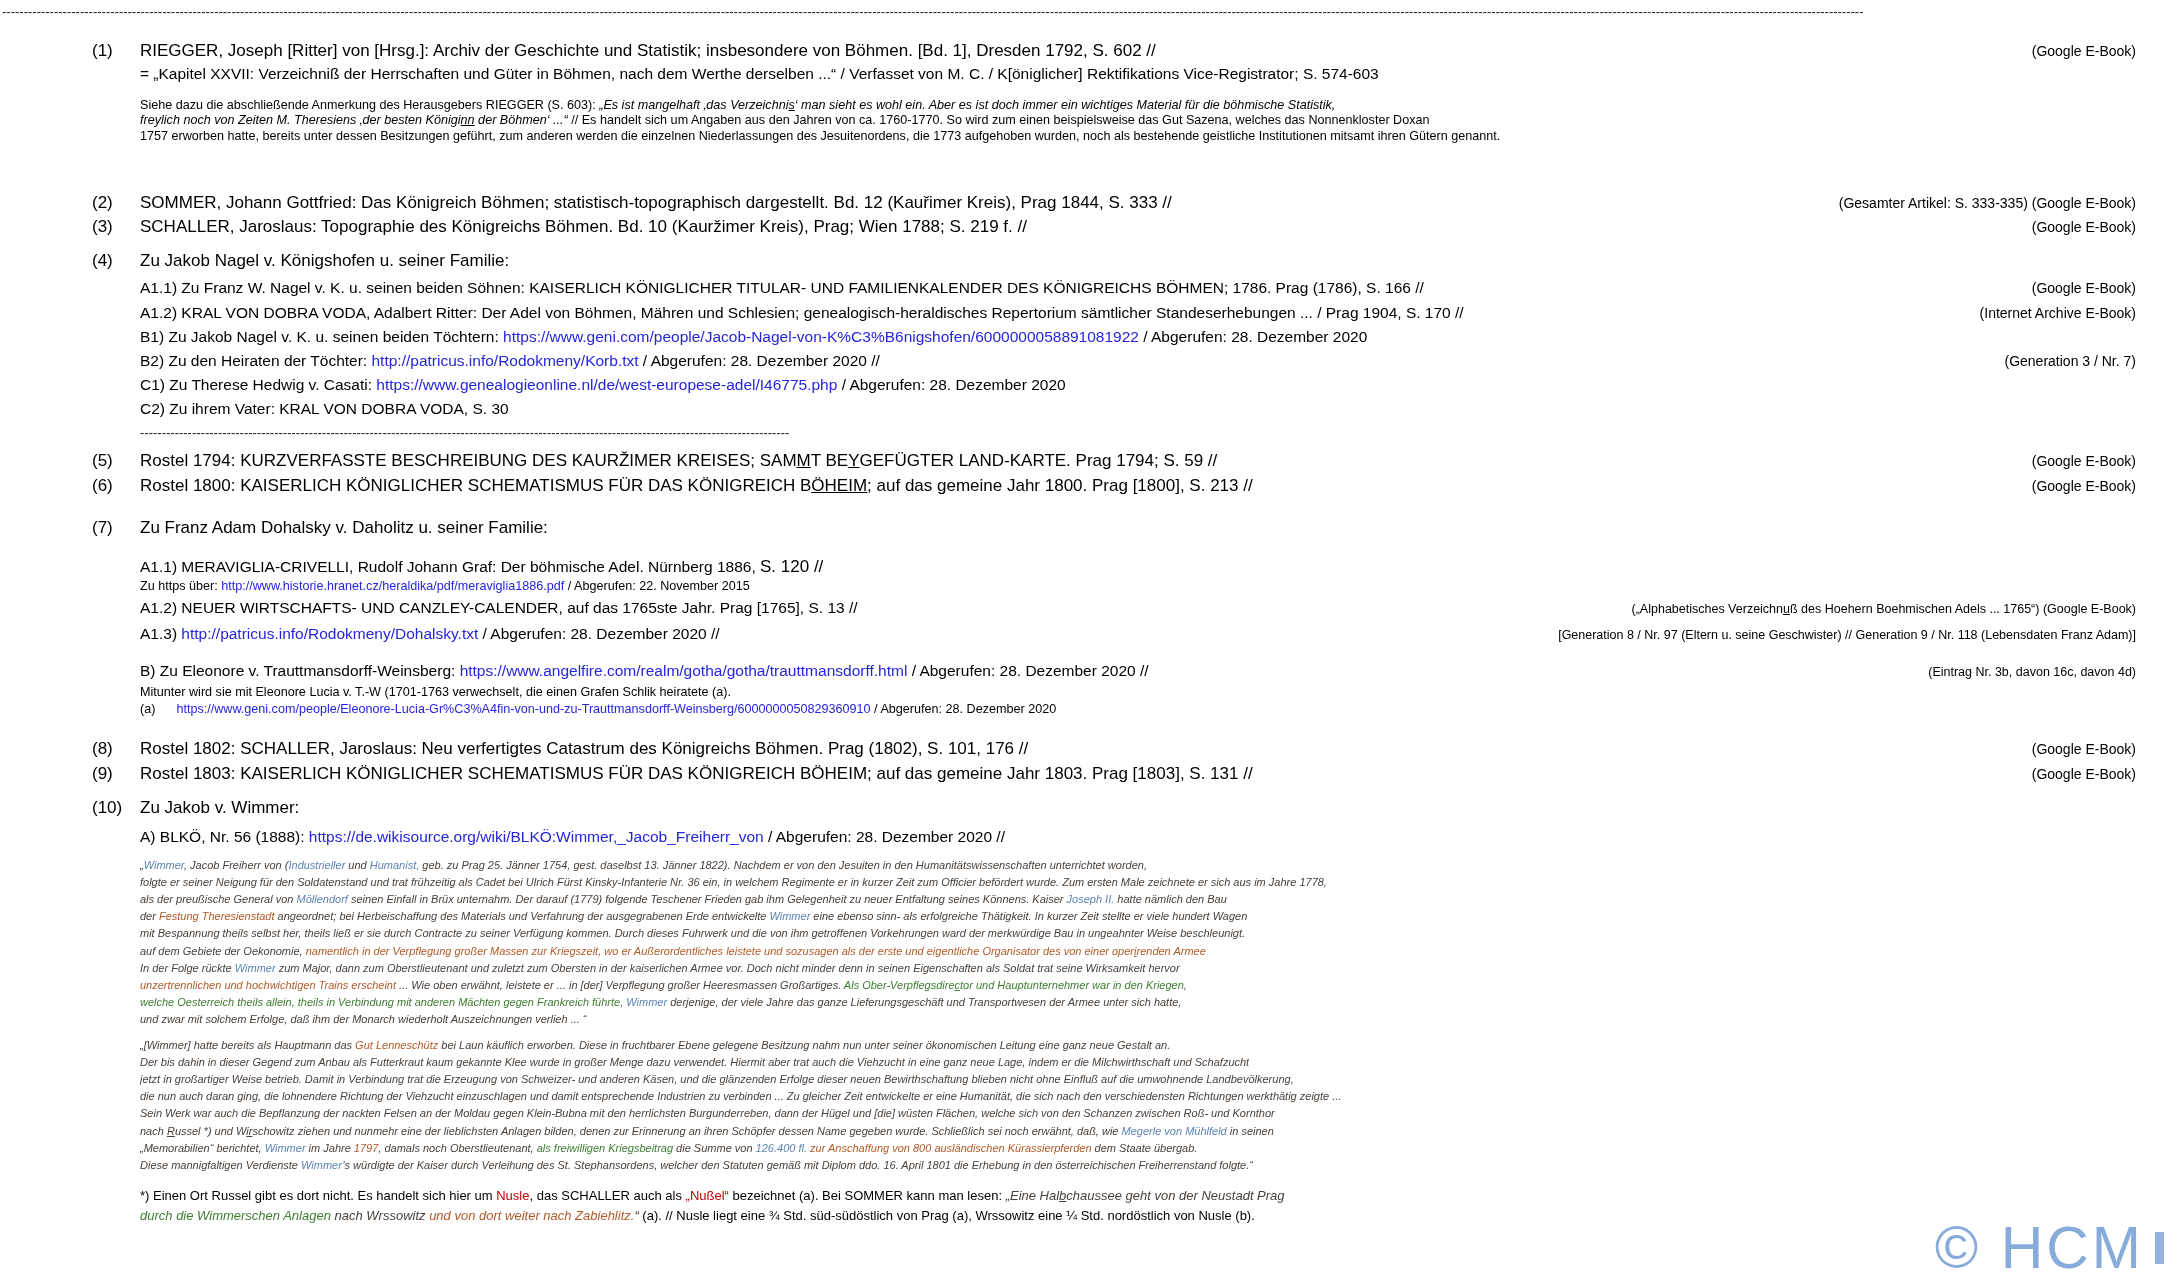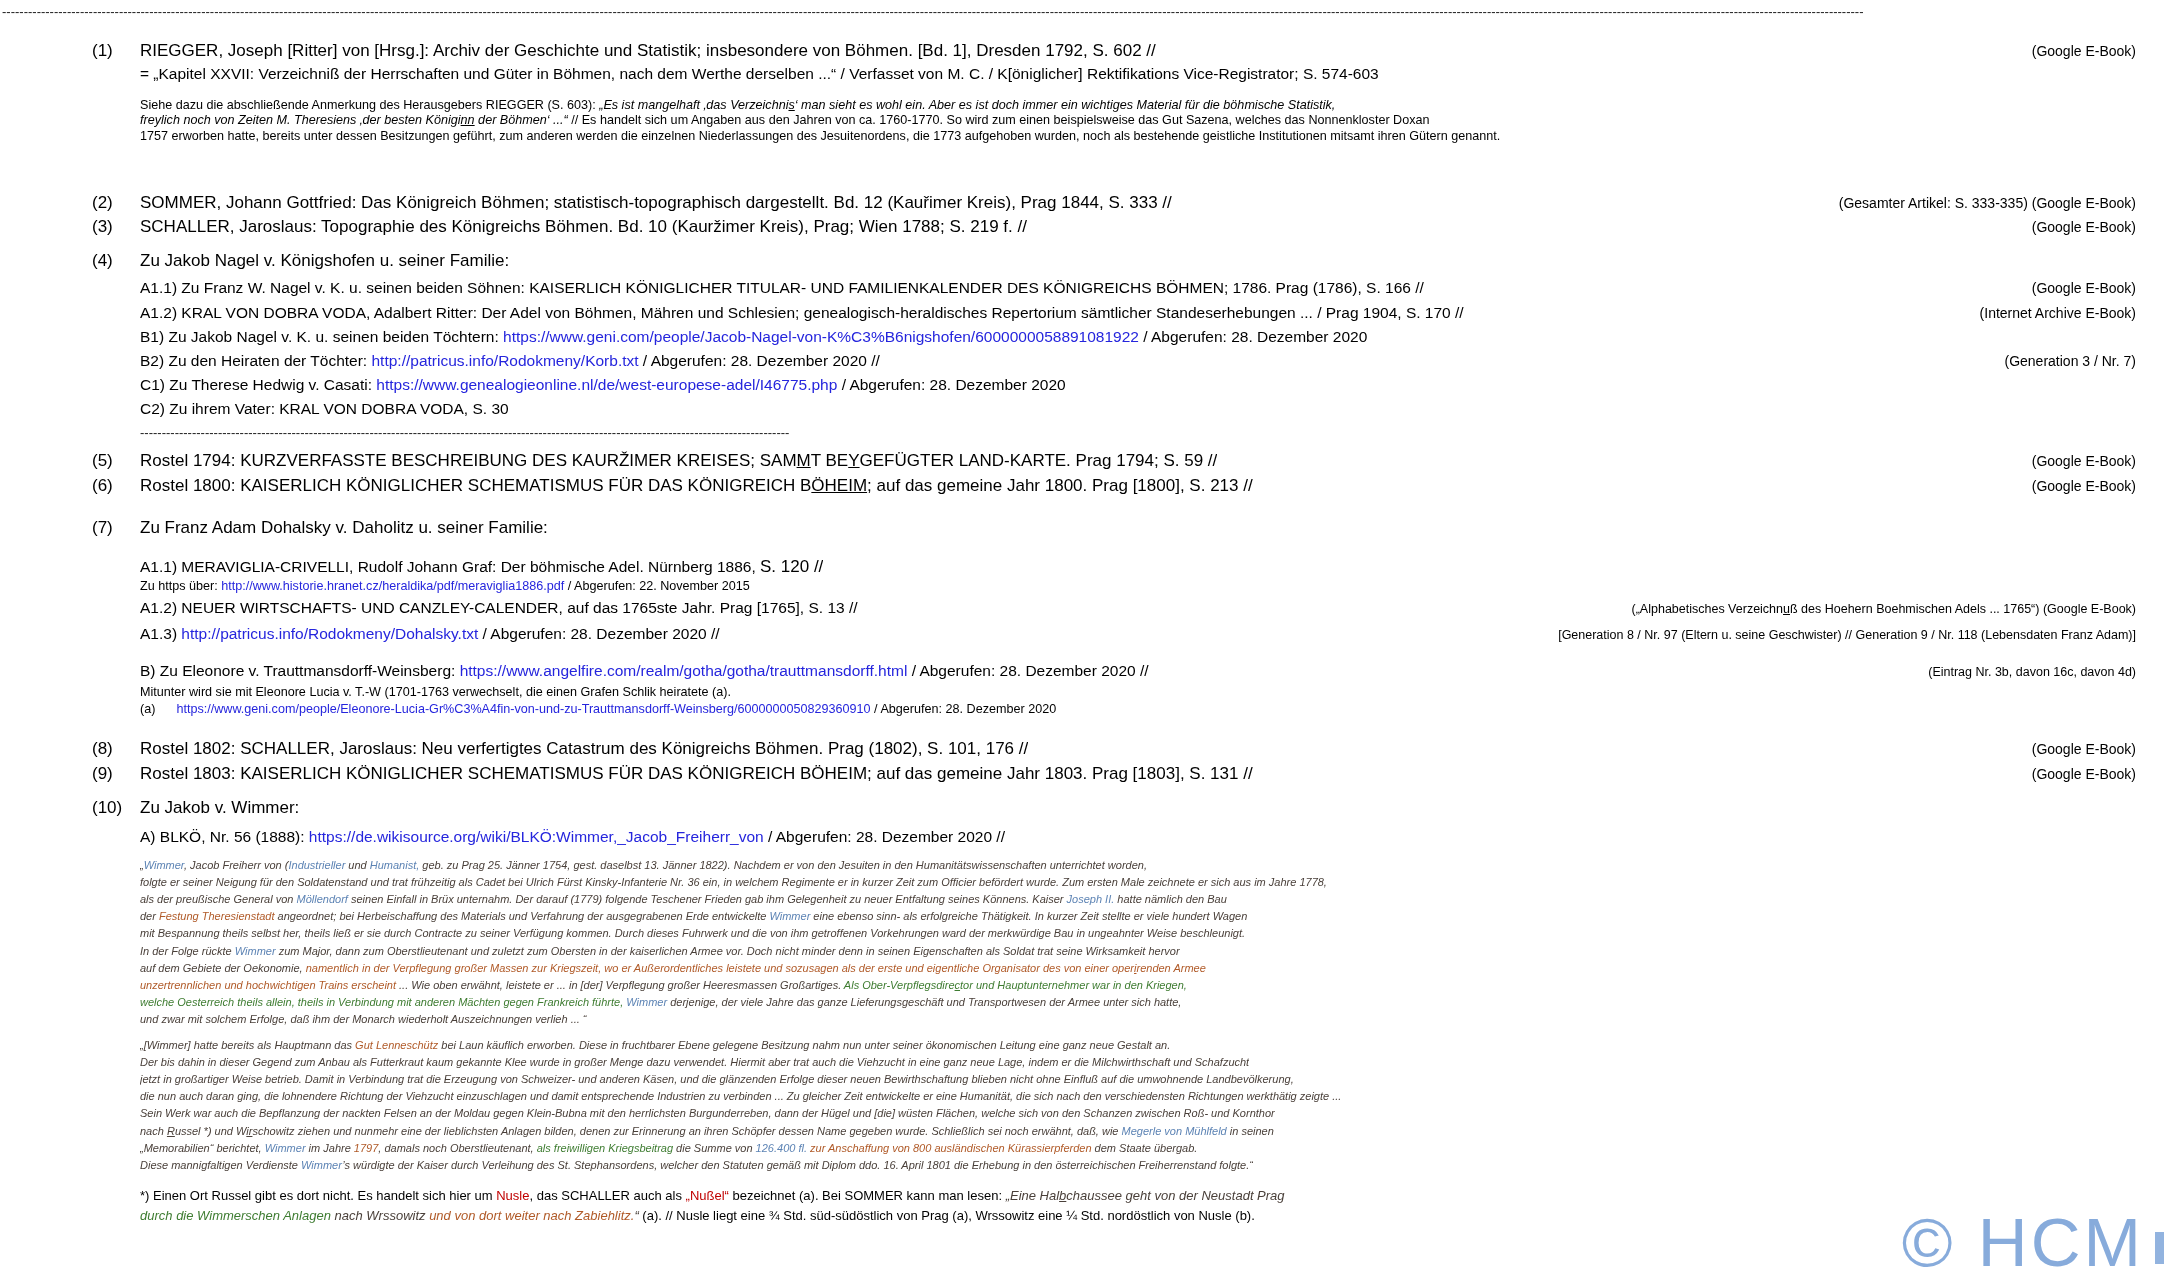--- a/index.html
+++ b/index.html
@@ -47,21 +47,21 @@
   .lnk{color:var(--link);}
   .wlnk{color:var(--wlnk);}
   .grn{color:var(--grn);}
   .brn{color:var(--brn);}
   .red{color:var(--red);}
   .qi{color:var(--qcol);font-style:italic;}
 
   .watermark{
     position:absolute;
     right:26px;bottom:2px;
-    font-size:69px;
+    font-size:59px;
     letter-spacing:3px;
     color:#7da4d9;
     opacity:0.92;
     font-family:"Liberation Sans", sans-serif;
   }
   .wm-frag{
     position:absolute;
     right:6px;bottom:20px;
     width:9px;height:32px;
     background:#86abdc;opacity:0.9;
@@ -219,25 +219,25 @@
       <div class="line quote">
         <span class="num"></span>
         <span class="left"><span class="seg ">der </span><span class="seg brn">Festung Theresienstadt</span><span class="seg "> angeordnet; bei Herbeischaffung des Materials und Verfahrung der ausgegrabenen Erde entwickelte </span><span class="seg wlnk">Wimmer</span><span class="seg "> eine ebenso sinn- als erfolgreiche Thätigkeit. In kurzer Zeit stellte er viele hundert Wagen</span></span>
       </div>
       <div class="line quote">
         <span class="num"></span>
         <span class="left"><span class="seg ">mit Bespannung theils selbst her, theils ließ er sie durch Contracte zu seiner Verfügung kommen. Durch dieses Fuhrwerk und die von ihm getroffenen Vorkehrungen ward der merkwürdige Bau in ungeahnter Weise beschleunigt.</span></span>
       </div>
       <div class="line quote">
         <span class="num"></span>
+        <span class="left"><span class="seg ">auf dem Gebiete der Oekonomie, </span><span class="seg brn">namentlich in der Verpflegung großer Massen zur Kriegszeit, wo er Außerordentliches leistete und sozusagen als der erste und eigentliche Organisator des von einer oper</span><span class="seg brn u">i</span><span class="seg brn">renden Armee</span></span>
+      </div>
+      <div class="line quote">
+        <span class="num"></span>
         <span class="left"><span class="seg ">In der Folge rückte </span><span class="seg wlnk">Wimmer</span><span class="seg "> zum Major, dann zum Oberstlieutenant und zuletzt zum Obersten in der kaiserlichen Armee vor. Doch nicht minder denn in seinen Eigenschaften als Soldat trat seine Wirksamkeit hervor</span></span>
-      </div>
-      <div class="line quote">
-        <span class="num"></span>
-        <span class="left"><span class="seg ">auf dem Gebiete der Oekonomie, </span><span class="seg brn">namentlich in der Verpflegung großer Massen zur Kriegszeit, wo er Außerordentliches leistete und sozusagen als der erste und eigentliche Organisator des von einer oper</span><span class="seg brn u">i</span><span class="seg brn">renden Armee</span></span>
       </div>
       <div class="line quote">
         <span class="num"></span>
         <span class="left"><span class="seg brn">unzertrennlichen und hochwichtigen Trains erscheint </span><span class="seg ">... Wie oben erwähnt, leistete er ... in [der] Verpflegung großer Heeresmassen Großartiges. </span><span class="seg grn">Als Ober-Verpflegsdire</span><span class="seg grn u">c</span><span class="seg grn">tor und Hauptunternehmer war in den Kriegen,</span></span>
       </div>
       <div class="line quote">
         <span class="num"></span>
         <span class="left"><span class="seg grn">welche Oesterreich theils allein, theils in Verbindung mit anderen Mächten gegen Frankreich führte, </span><span class="seg wlnk">Wimmer</span><span class="seg "> derjenige, der viele Jahre das ganze Lieferungsgeschäft und Transportwesen der Armee unter sich hatte,</span></span>
       </div>
       <div class="line quote">

